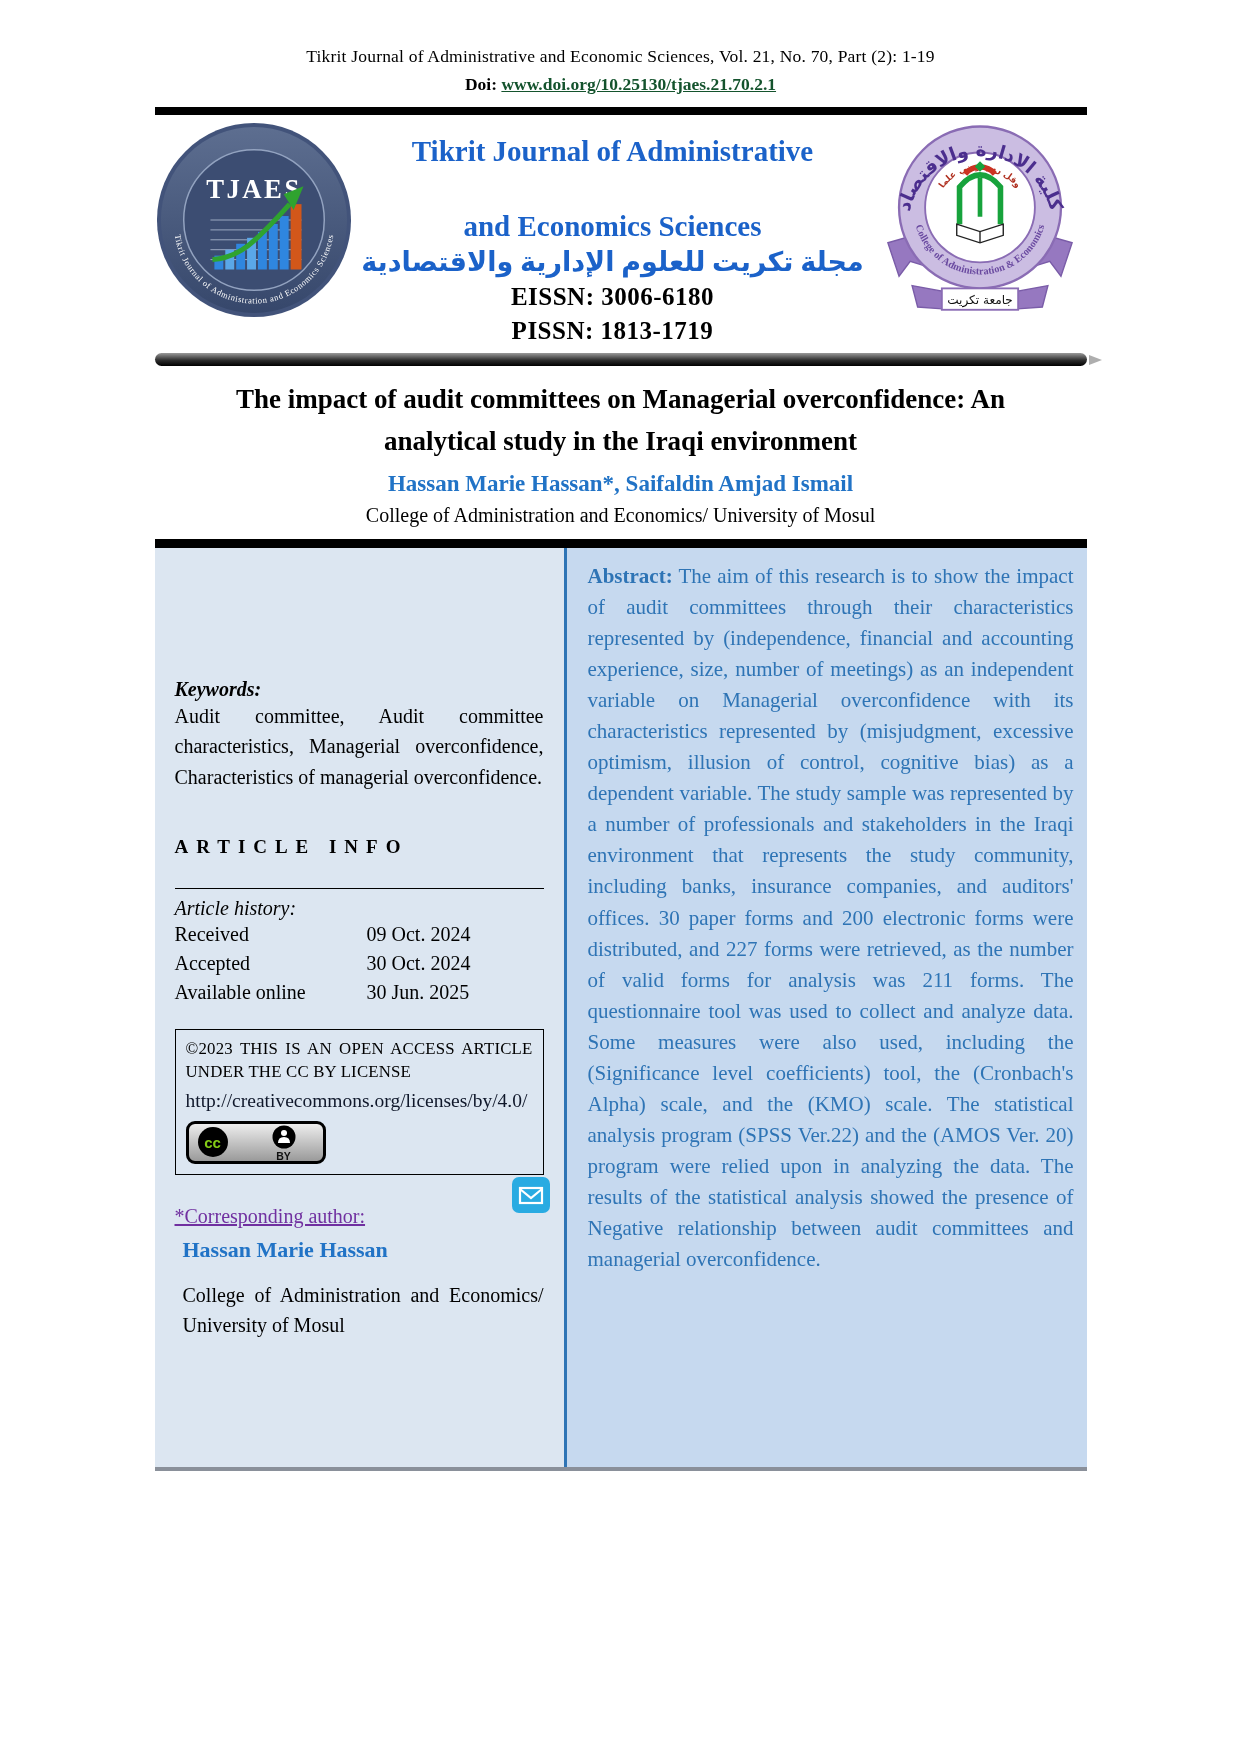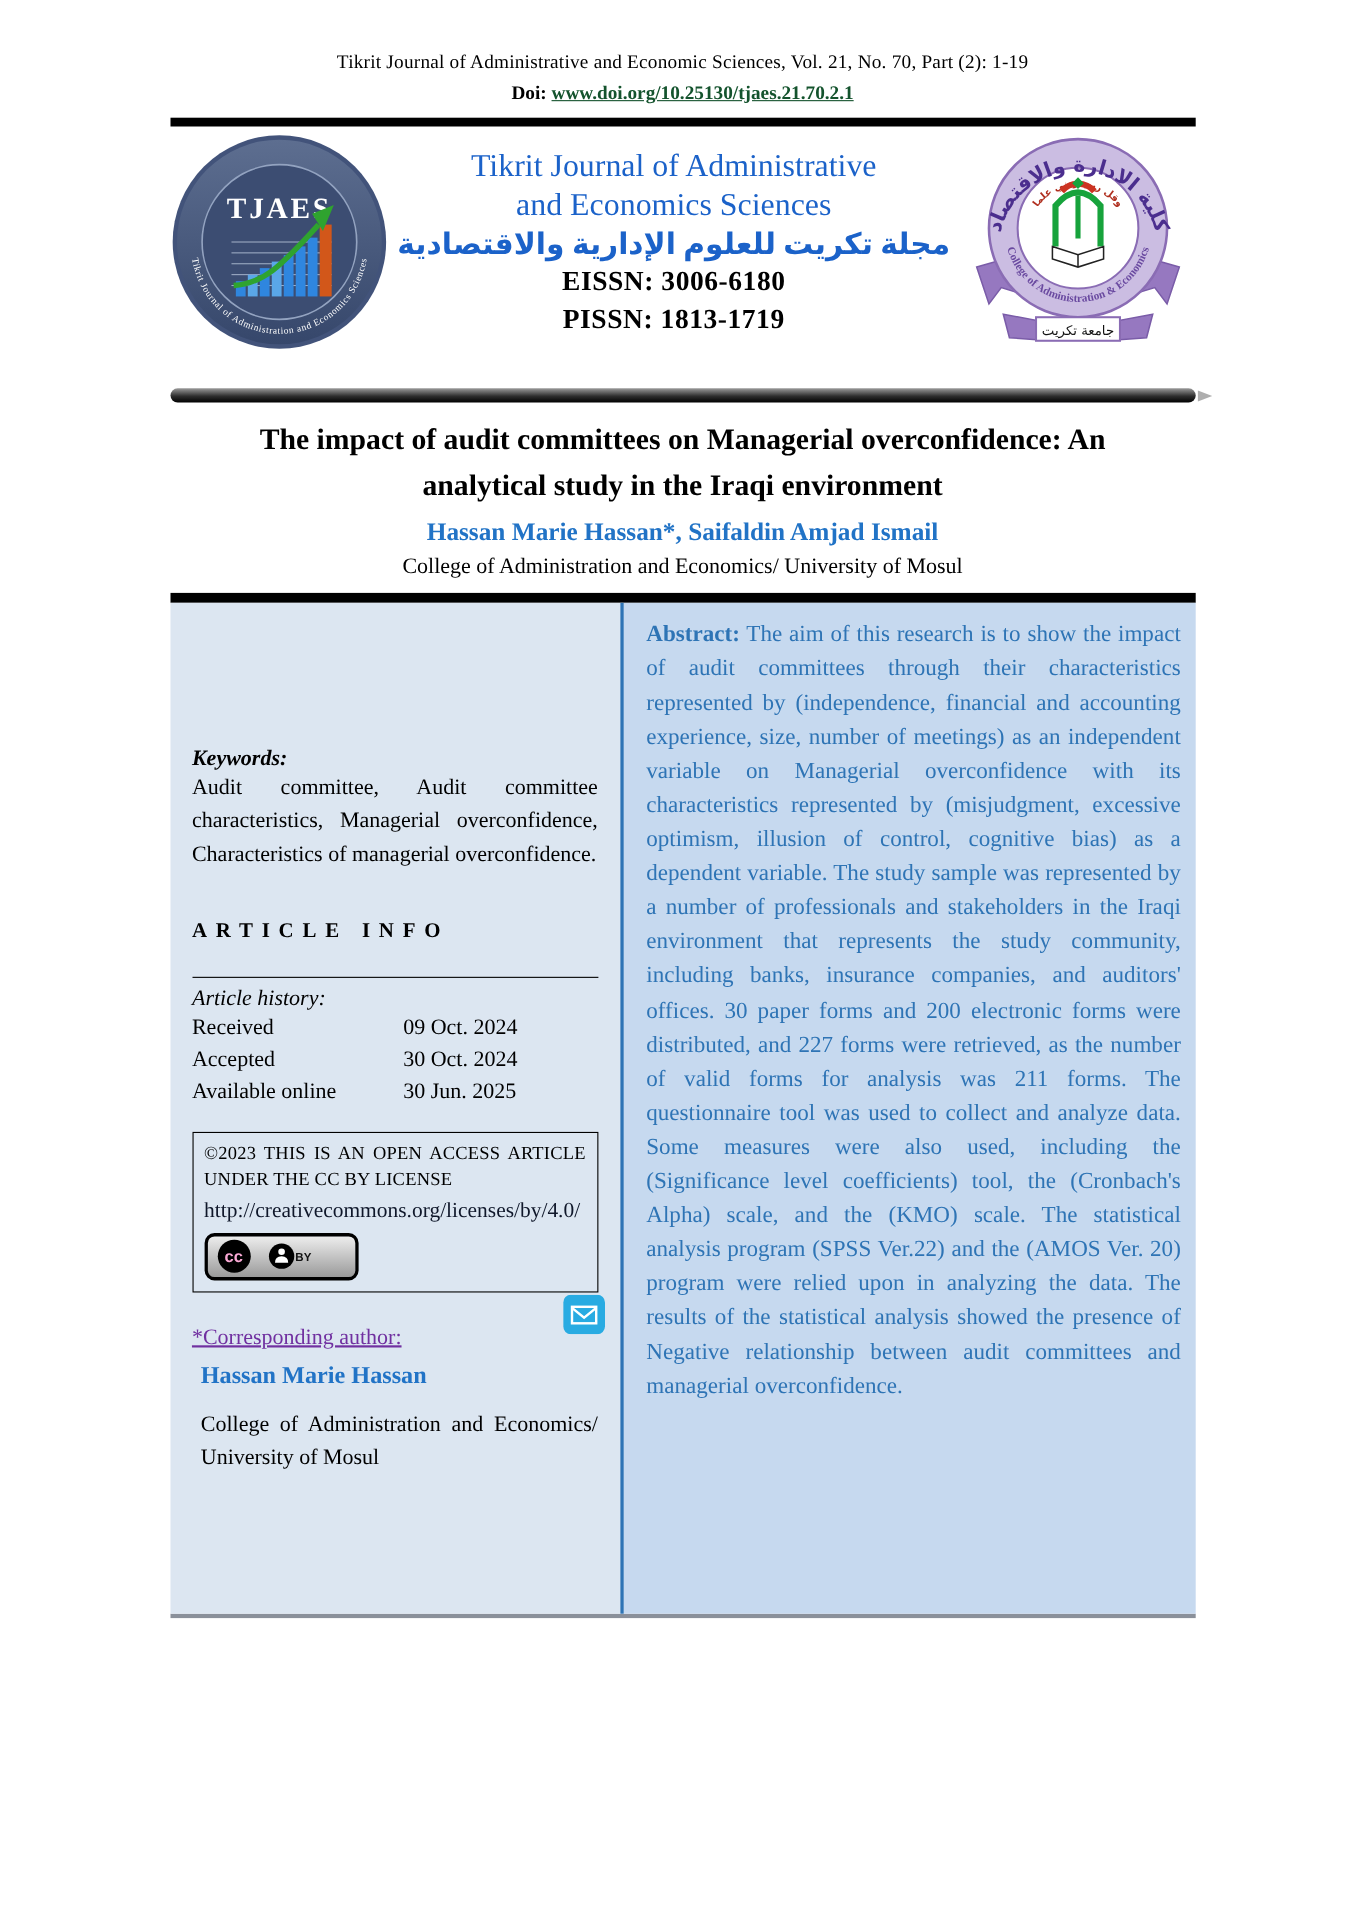--- a/index.html
+++ b/index.html
@@ -10,21 +10,21 @@
   
   .journal-ref { text-align:center; font-size:17.5px; letter-spacing:0.2px; }
   .doi-line { text-align:center; font-size:17.5px; font-weight:700; margin-top:7px; }
   .doi-link { color:#14532d; text-decoration:underline; cursor:pointer; }
   .bar-1 { height:8px; background:#000; margin-top:12px; }
 
   
   .masthead { display:flex; align-items:center; justify-content:space-between; margin-top:4px; height:202px; }
   .logo-left { width:198px; height:198px; flex:none; }
   .mast-center { flex:1; text-align:center; line-height:1.22; padding:0 6px; }
-  .mast-title { color:#1b62c9; font-weight:400; font-size:29px; }
+  .mast-title { color:#1b62c9; font-weight:700; font-size:29px;margin-top:40px; }
   .mast-arabic { color:#1b62c9; font-weight:700; font-size:27px; font-family:"Liberation Serif","DejaVu Sans",serif; margin-top:2px; }
   .mast-issn { font-weight:700; font-size:25px; margin-top:3px; letter-spacing:0.5px; }
   .logo-right { width:214px; height:202px; flex:none; }
 
   
   .divider-3d { height:13px; margin-top:32px; border-radius:8px;
     background:linear-gradient(#9a9a9a, #2e2e2e 55%, #000); position:relative; }
   .divider-3d .nib { position:absolute; right:-15px; top:2px; width:0; height:0;
     border-top:5px solid transparent; border-bottom:5px solid transparent; border-left:13px solid #aeaeae; }
 
@@ -46,23 +46,23 @@
   .info-rule { border:none; border-top:1.6px solid #000; margin:30px 0 8px; }
   .article-history-label { font-weight:400; font-style:italic; font-size:20px; }
   .history-row { display:flex; font-size:20px; line-height:1.45; }
   .history-label { width:192px; flex:none; }
 
   .license-box { border:1.6px solid #000; margin-top:22px; padding:8px 10px 10px; }
   .license-notice { font-size:16.8px; text-align:justify; line-height:1.35; letter-spacing:0.2px; }
   .license-link { display:inline-block; margin-top:6px; font-size:19.5px; color:#0f172a; cursor:pointer; }
   .cc-badge { margin-top:9px; width:140px; height:43px; border:3px solid #000; border-radius:9px;
     background:linear-gradient(#ededed,#9a9a9a); display:flex; align-items:center; padding:0 9px; gap:15px; cursor:pointer; }
-  .cc-circle { width:30px; height:30px; border-radius:50%; background:#000; color:#f9a8d4; display:flex;
+  .cc-circle { width:30px; height:30px; border-radius:50%; background:#000; color:#84cc16; display:flex;
     align-items:center; justify-content:center; font-weight:700; font-size:15px; font-family:"Liberation Sans",sans-serif; }
-  .cc-person-wrap { display:flex; flex-direction:row; align-items:center; line-height:1; }
+  .cc-person-wrap { display:flex; flex-direction:column; align-items:center; line-height:1;margin-left:28px; }
   .cc-by-label { font-size:10.5px; font-weight:700; font-family:"Liberation Sans",sans-serif; margin-top:1px; color:#111; }
 
   .corresponding { margin-top:30px; position:relative; }
   .corresponding-label { color:#7030a0; font-size:20px; text-decoration:underline; cursor:pointer; }
   .envelope-icon { position:absolute; right:-6px; top:-28px; width:38px; height:36px; cursor:pointer; }
   .corresponding-name { color:#2173c6; font-weight:700; font-size:22px; margin:9px 0 17px 8px; }
   .corresponding-affil { font-size:20px; margin-left:8px; text-align:justify; line-height:1.5; }
 
   .abstract-text { color:#2e74b5; font-size:21px; line-height:1.48; text-align:justify; }
   .abstract-label { font-weight:700; }

